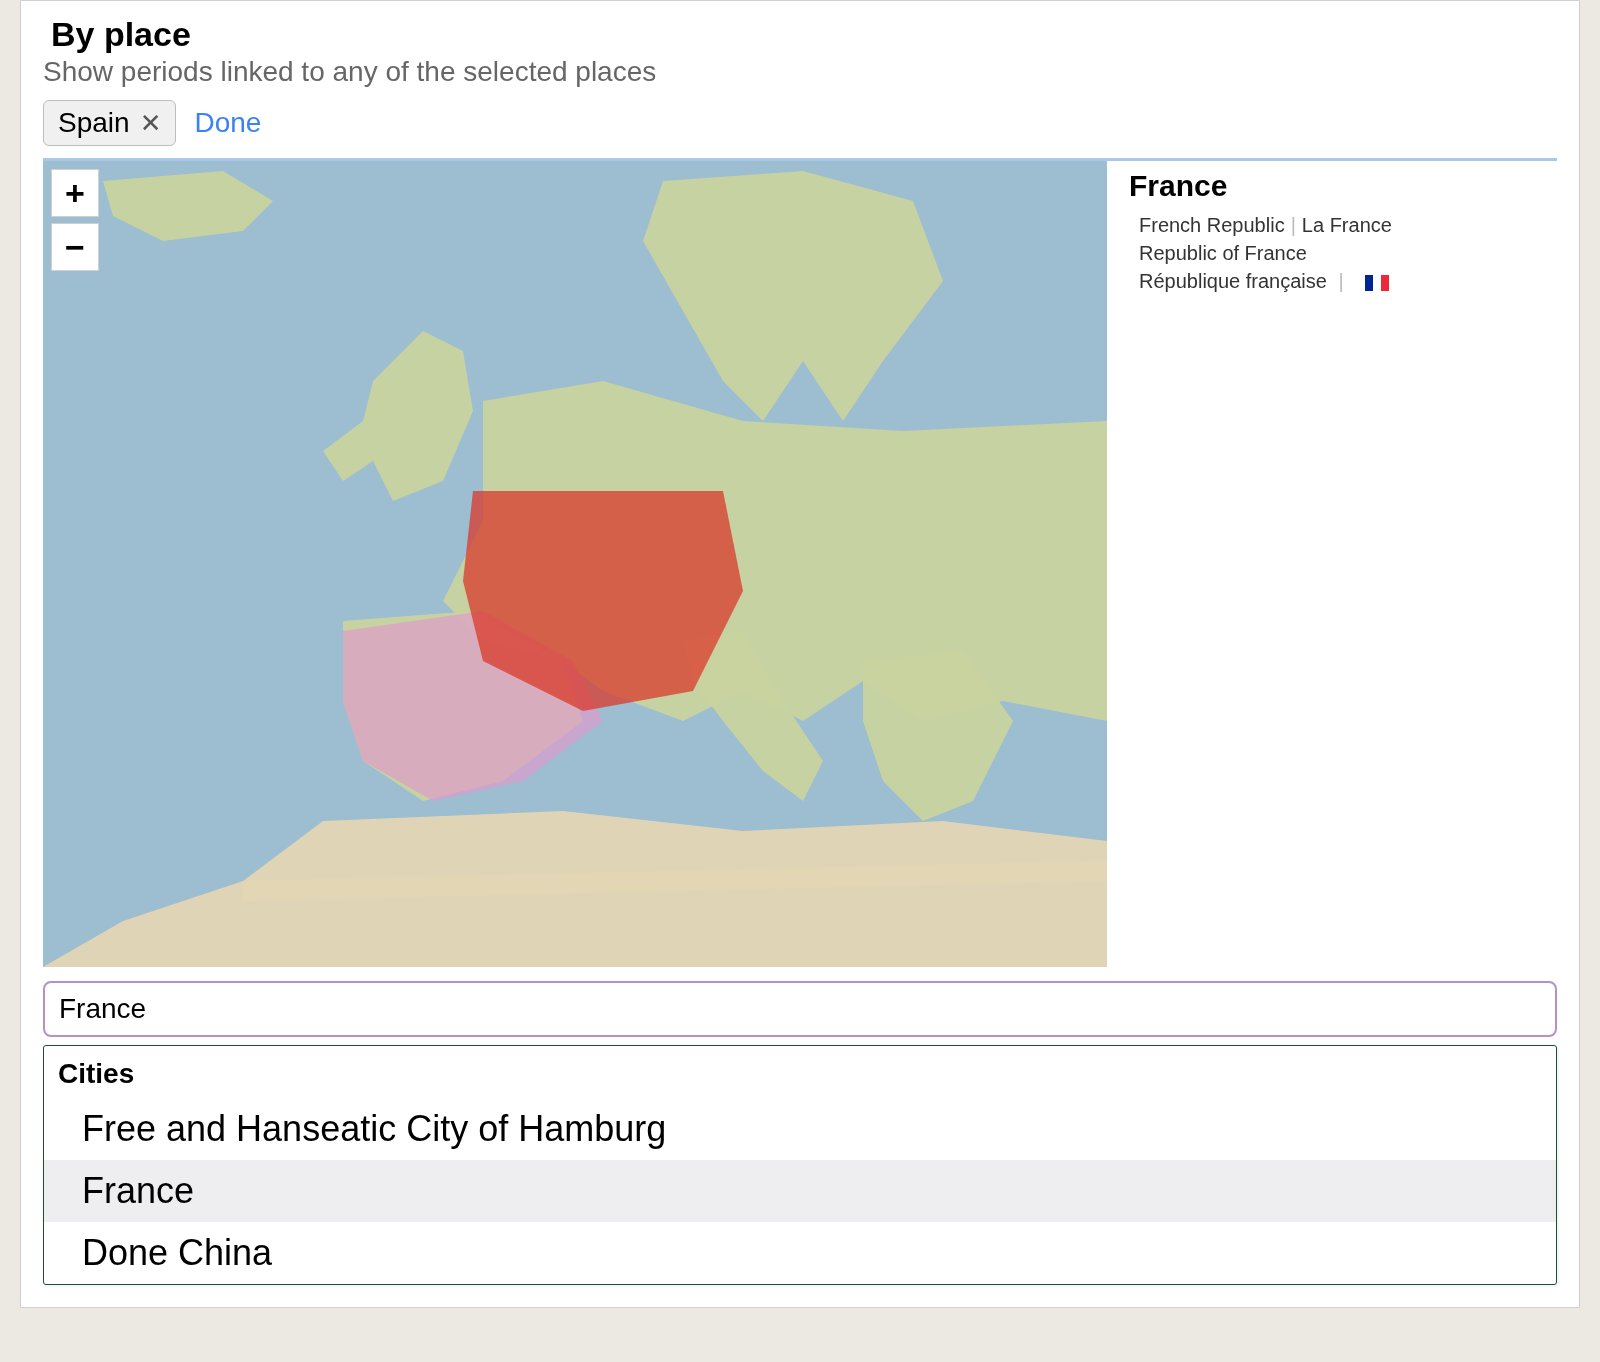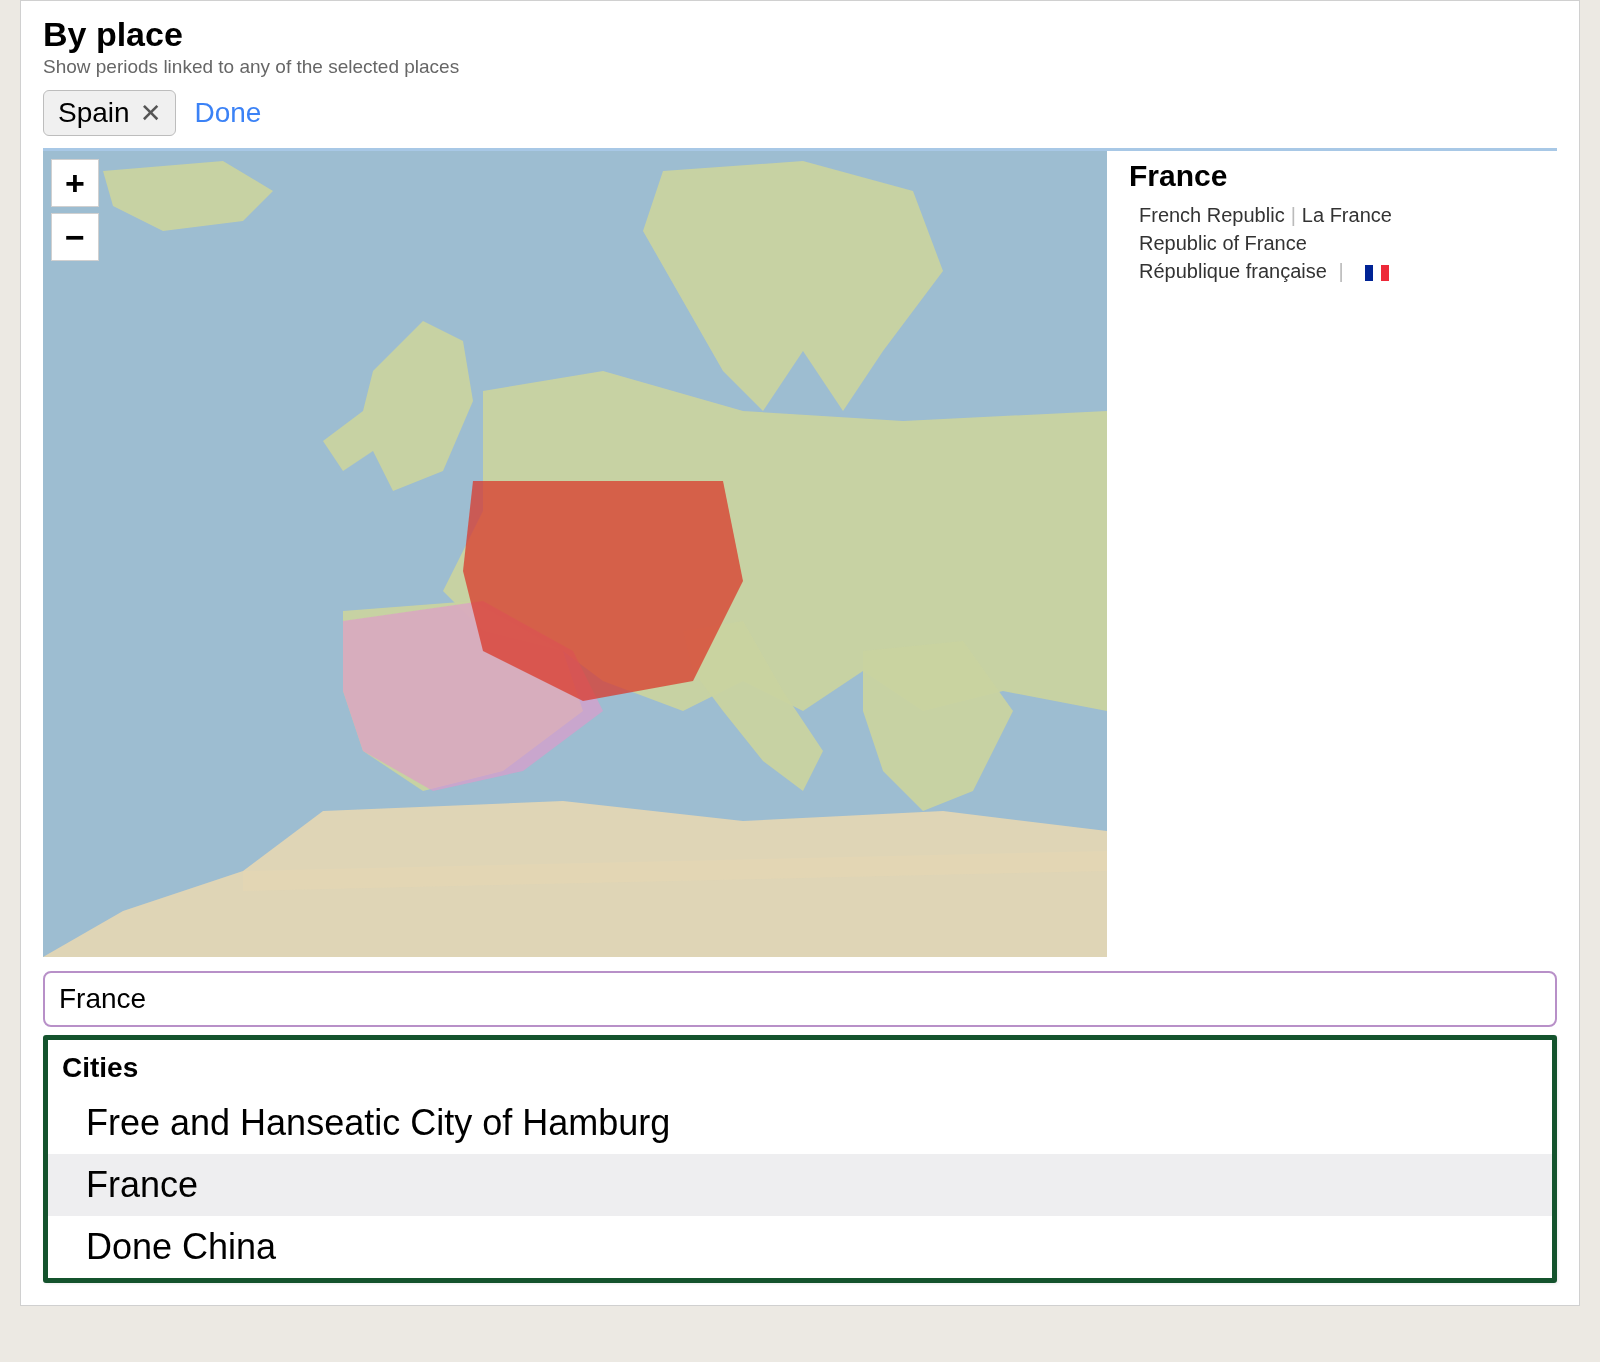--- a/index.html
+++ b/index.html
@@ -18,24 +18,24 @@
     border-right: 20px solid #ece9e3;
   }
   .card {
     background: #fff;
     border: 1px solid #d0d0d0;
     padding: 12px 22px 22px 22px;
   }
   .title {
     font-size: 34px;
     font-weight: 700;
-    margin: 2px 0 2px 0;
+    margin: 2px 0 2px 8px;
   }
   .subtitle {
-    font-size: 19px;
+    font-size: 28px;
     color: #666;
     margin-bottom: 12px;
   }
   .chip-row {
     display: flex;
     align-items: center;
     gap: 18px;
     margin-bottom: 12px;
     margin-top: 6px;
   }
@@ -129,21 +129,21 @@
     width: 100%;
     font-size: 28px;
     padding: 10px 14px;
     border: 2px solid #b890c8;
     border-radius: 8px;
     margin-top: 14px;
     outline: none;
   }
   .suggest-panel {
     margin-top: 8px;
-    border: 5px solid #14532d;
+    border: 1px solid #14532d;
     border-radius: 3px;
     box-shadow: 1px 1px 3px rgba(0,0,0,0.08);
     background: #fff;
   }
   .suggest-group-title {
     font-size: 28px;
     font-weight: 700;
     padding: 12px 14px 8px 14px;
   }
   .suggest-item {

